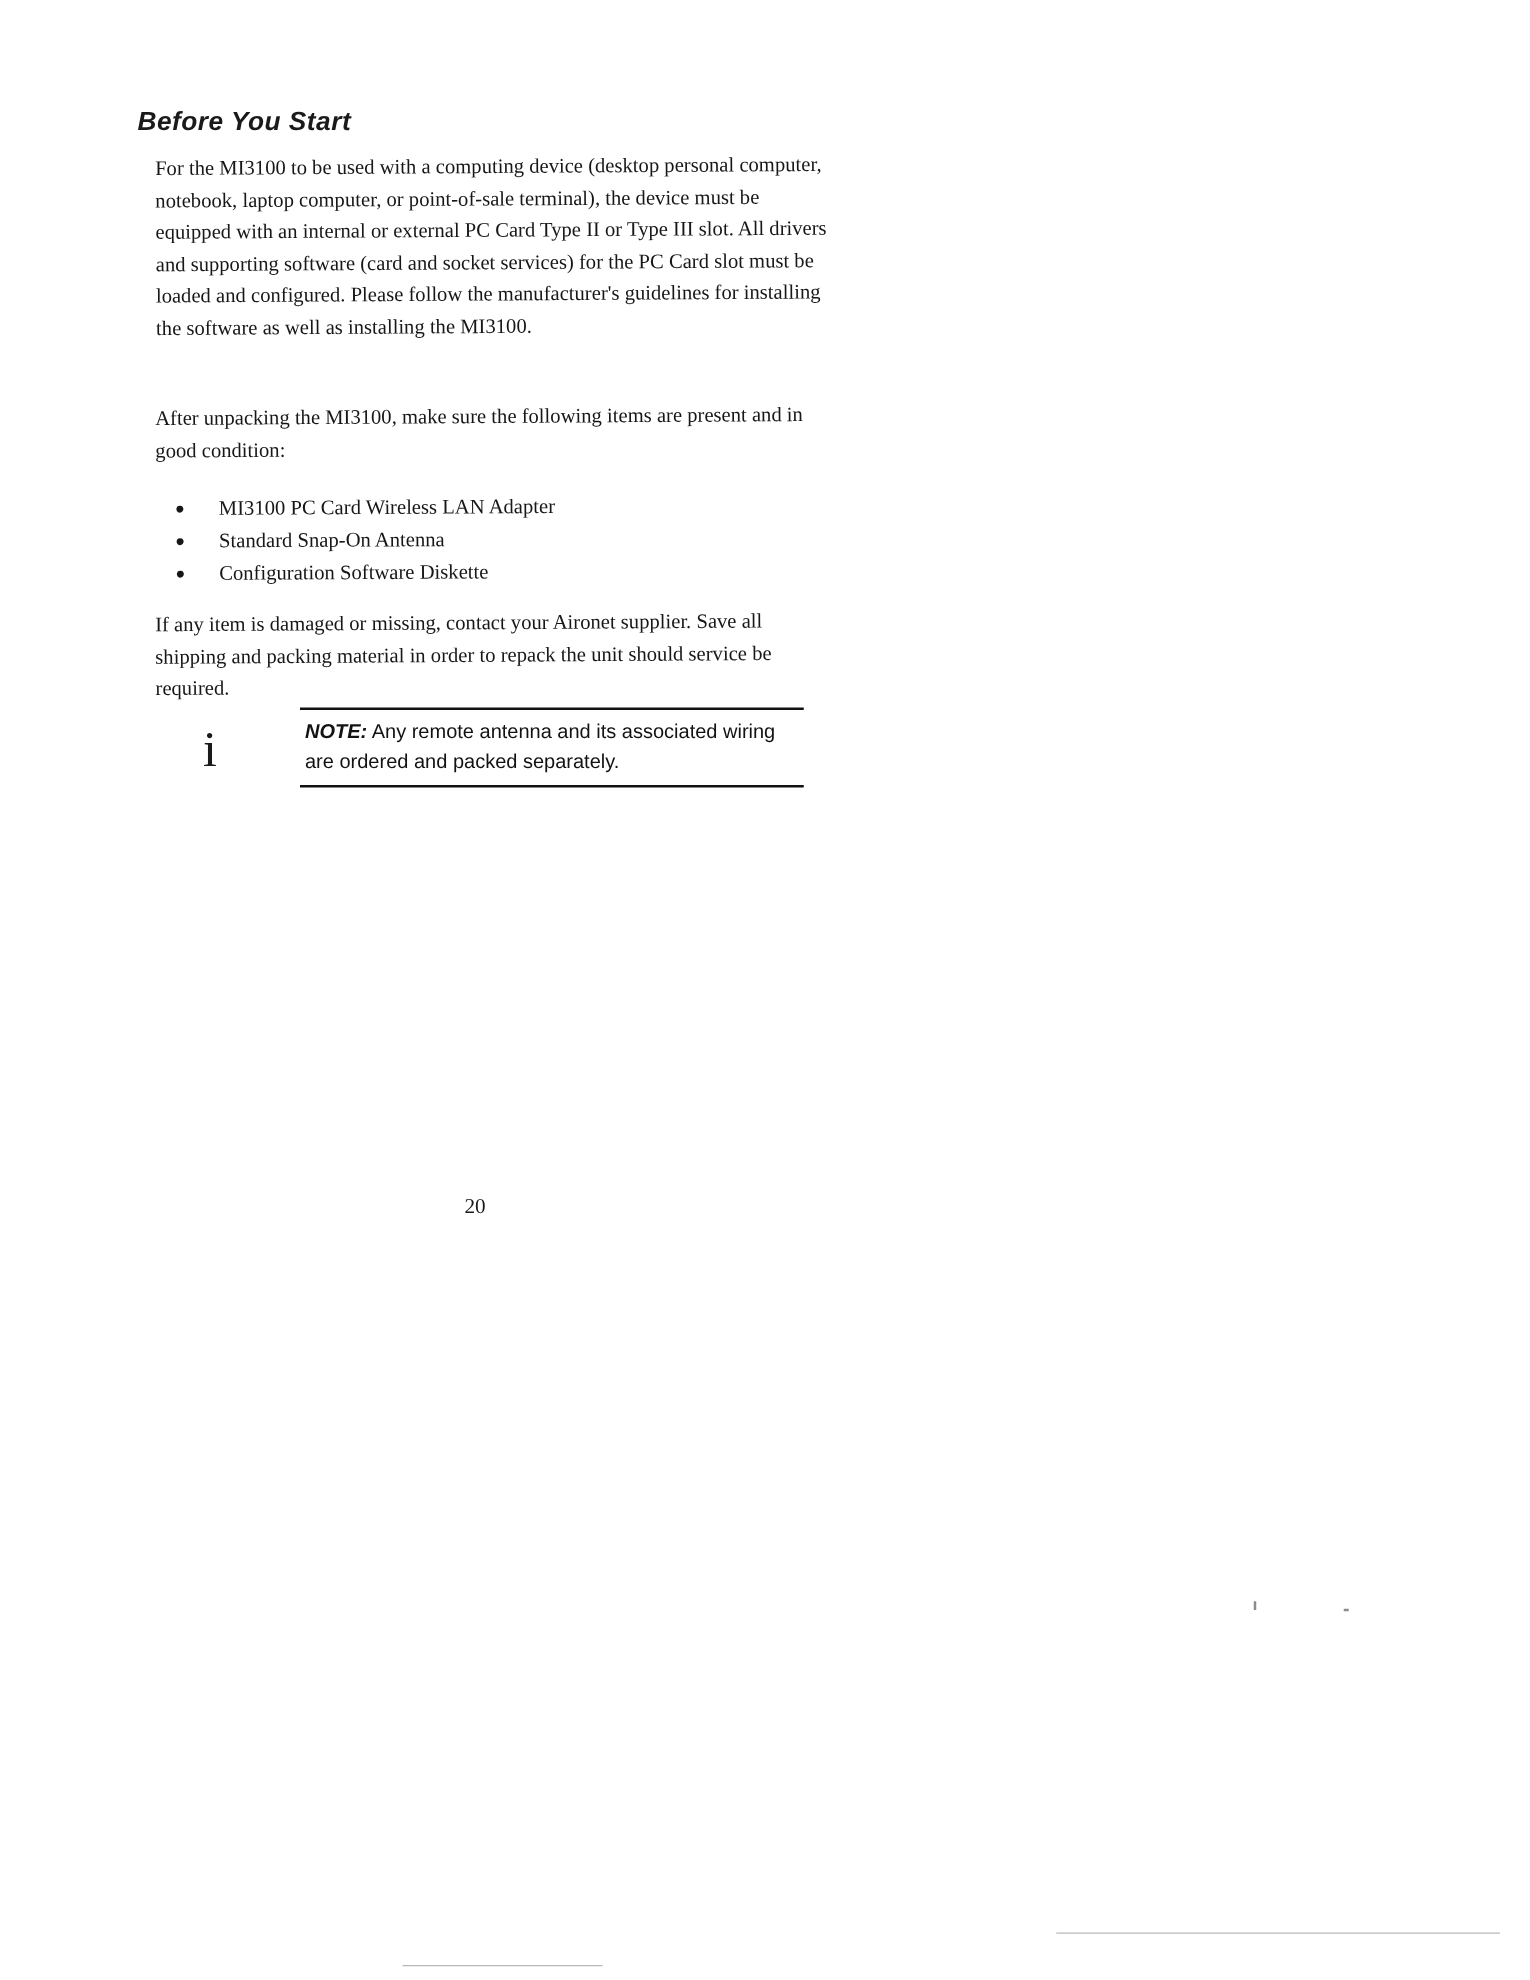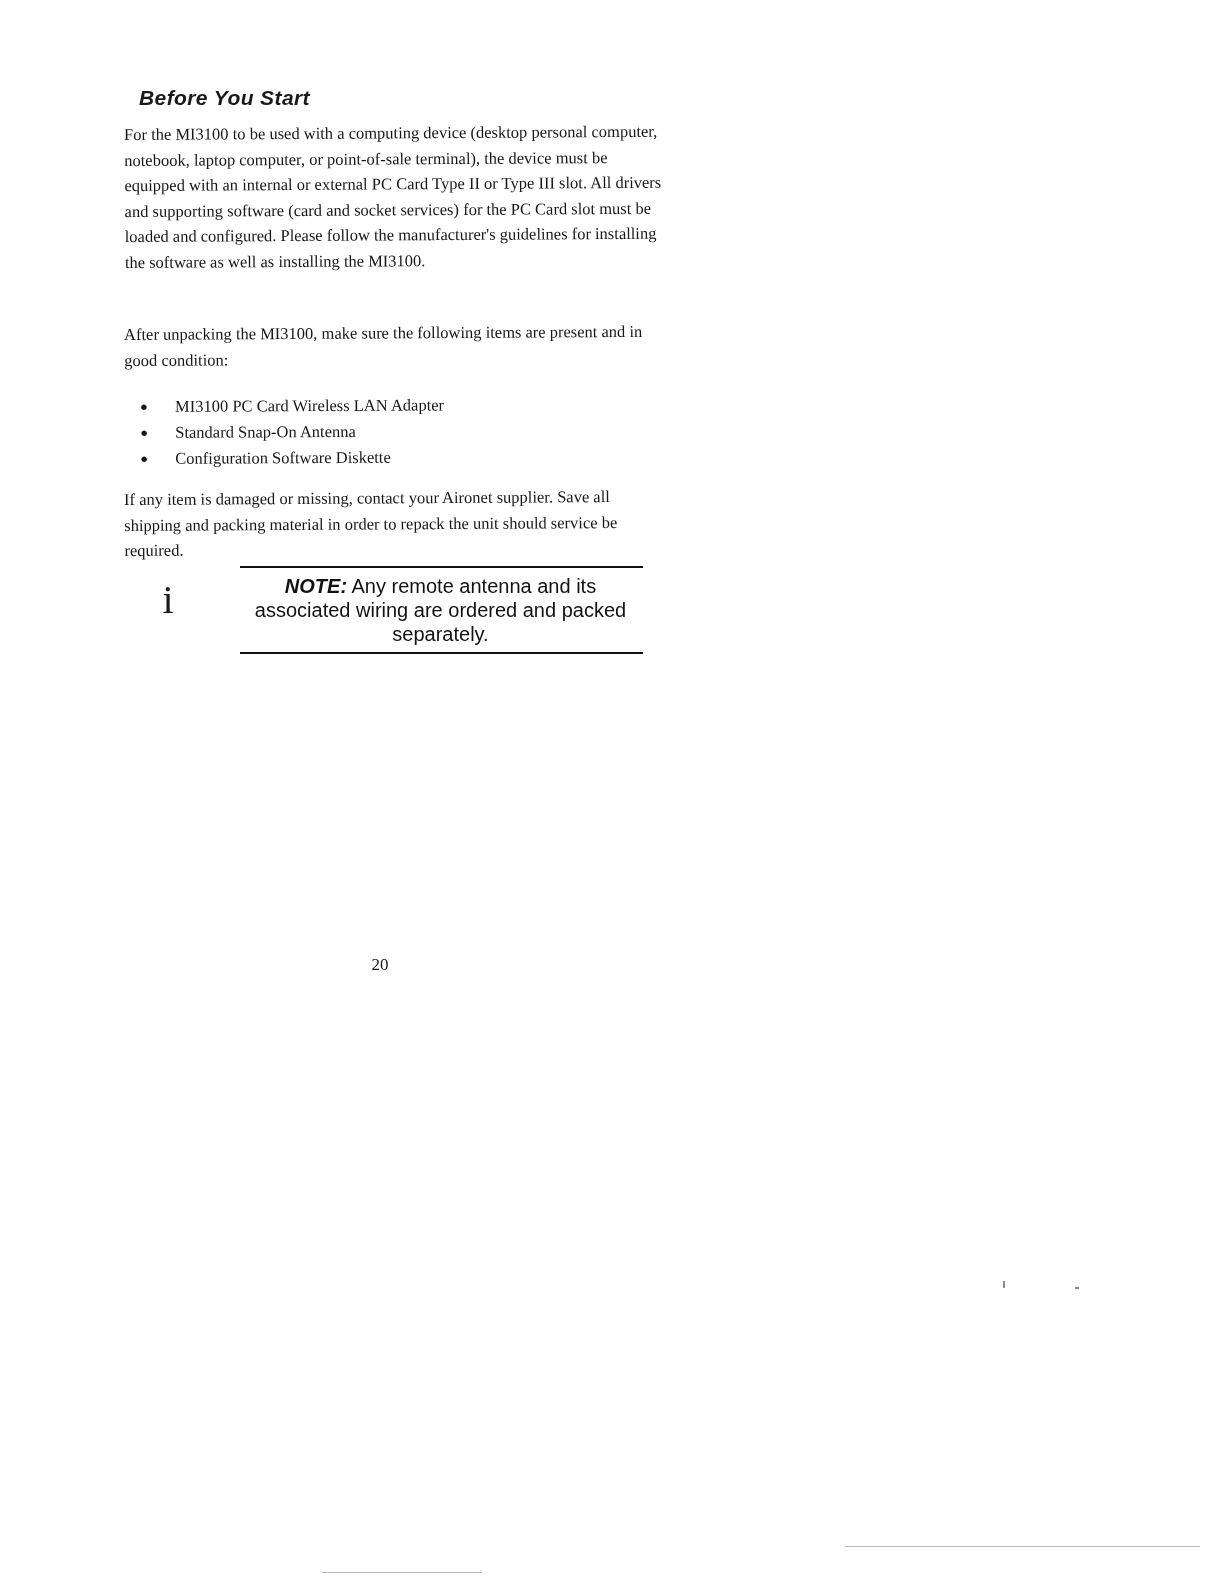--- a/index.html
+++ b/index.html
@@ -25,21 +25,20 @@
   .doc-heading {
     position: absolute;
     left: 110px;
     top: 86px;
     font-family: "Liberation Sans", sans-serif;
     font-weight: bold;
     font-style: italic;
     font-size: 21px;
     letter-spacing: 0.4px;
     color: #1a1a1a;
-    margin-left: 29px;
   }
 
   
   .para {
     position: absolute;
     font-family: "Liberation Serif", serif;
     font-size: 16.5px;
     line-height: 25.5px;
     color: #171717;
     transform: rotate(-0.35deg);
@@ -100,26 +99,25 @@
     position: absolute;
     left: 92px;
     top: 0;
     width: 403px;
     border-top: 2.5px solid #111;
     border-bottom: 2.5px solid #111;
     padding: 6px 0 6px 0;
   }
   .note-text {
     font-family: "Liberation Sans", sans-serif;
-    font-size: 20px;
+    font-size: 16px;
     line-height: 24px;
     color: #121212;
     padding-left: 4px;
     padding-right: 6px;
-    text-align: center;
   }
   .note-label {
     font-weight: bold;
     font-style: italic;
   }
 
   
   .page-number {
     position: absolute;
     left: 0;

